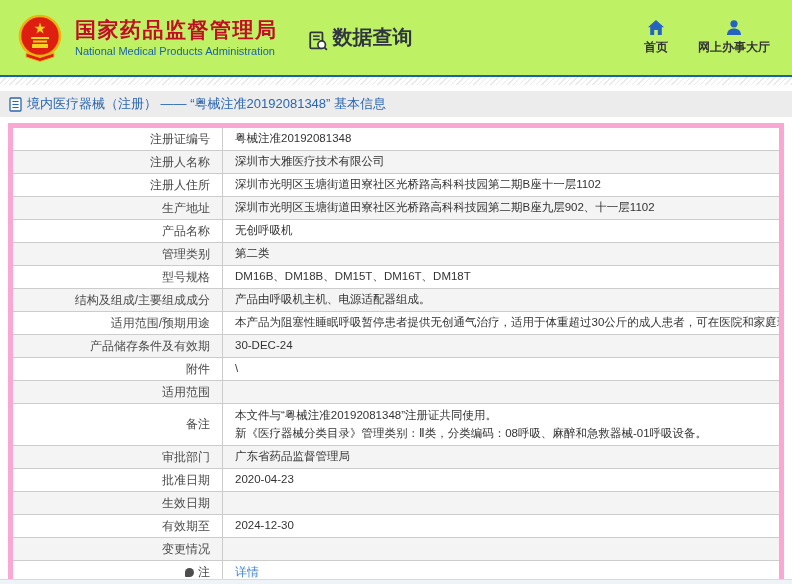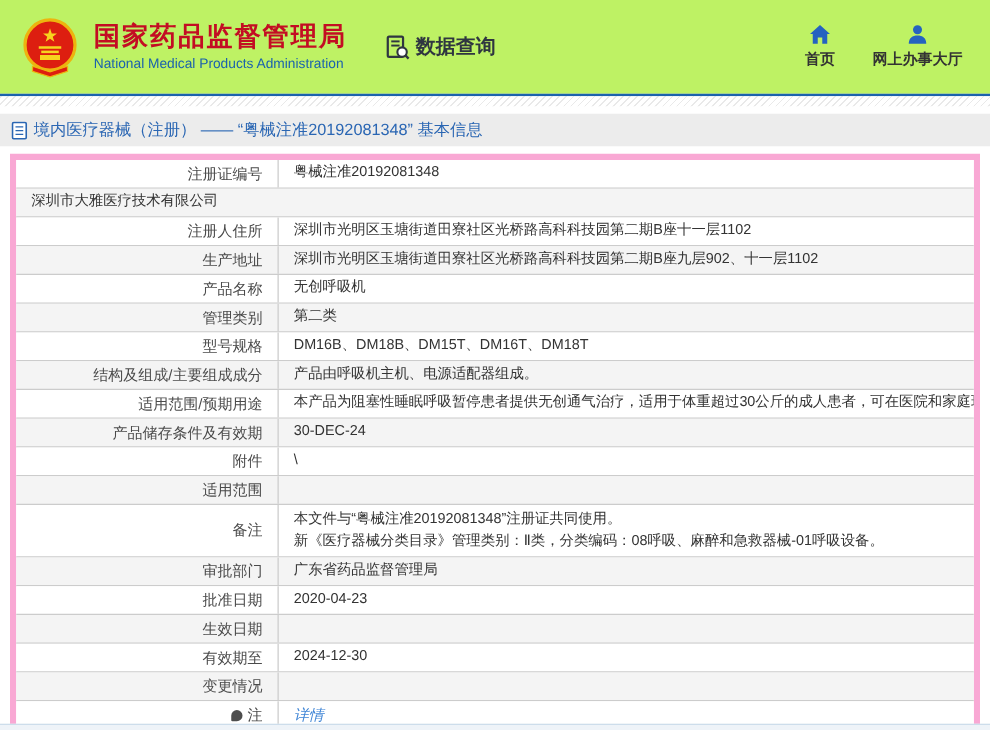--- a/index.html
+++ b/index.html
@@ -10,21 +10,21 @@
     -webkit-font-smoothing:antialiased;
   }
   *{box-sizing:border-box;}
 
   
   .header{height:75px;display:flex;align-items:center;padding:0 14px;background:#bef264;}
   .brand{display:flex;align-items:center;gap:9px;}
   .emblem{width:52px;height:52px;flex:none;}
   .brand-cn{color:#c30d23;font-size:21px;font-weight:bold;letter-spacing:1.5px;line-height:1.1;}
   .brand-en{color:#1b62ad;font-size:11px;margin-top:3px;}
-  .dq{display:flex;align-items:center;gap:5px;margin-left:30px;color:#2f3640;font-size:16px;font-weight:600;}
+  .dq{display:flex;align-items:flex-end;gap:5px;margin-left:30px;color:#2f3640;font-size:20px;font-weight:600;}
   .nav{margin-left:auto;display:flex;gap:30px;padding-right:8px;}
   .nav-item{display:flex;flex-direction:column;align-items:center;gap:3px;text-decoration:none;color:#333;font-size:12px;cursor:pointer;font-weight:bold;}
   .nav-item svg{display:block;}
 
   .blue-line{height:2px;background:#1b62ad;}
   .hatch{height:8px;background:repeating-linear-gradient(135deg,#e9e9e9 0 1px,#ffffff 1px 4px);}
 
   
   .breadcrumb-bar{
     margin-top:6px;height:26px;background:#ececec;
@@ -42,21 +42,21 @@
   .lab{
     width:210px;flex:none;justify-content:flex-end;align-items:center;gap:4px;
     padding-right:12px;border-right:1px solid #ccc;
     color:#4a4a4a;font-size:12px;white-space:nowrap;
   }
   .val{
     flex:1;flex-direction:column;justify-content:center;
     padding-left:12px;color:#333;font-size:11.5px;
     white-space:nowrap;overflow:hidden;line-height:1.55;
   }
-  .val a{color:#3f85d6;text-decoration:none;cursor:pointer;font-size:12px;font-style:italic;}
+  .val a{color:#3f85d6;text-decoration:none;cursor:pointer;font-size:12px;}
   .note-ic{width:9px;height:9px;background:#4d4d4d;border-radius:50% 50% 50% 10%;display:inline-block;}
 
   .footer-strip{position:absolute;left:0;right:0;bottom:0;height:5px;background:#eef3f8;border-top:1px solid #cdddeb;}
 </style>
 </head>
 <body>
 
 <div class="page">
 
   <div class="header">
@@ -119,20 +119,23 @@
   <div class="table" id="info-table">
       <div class="trow">
         <div class="cell lab">
           <span>注册证编号</span>
         </div>
         <div class="cell val">
           <div>粤械注准20192081348</div>
         </div>
       </div>
       <div class="trow alt">
+        <div class="cell lab">
+          <span>注册人名称</span>
+        </div>
         <div class="cell val">
           <div>深圳市大雅医疗技术有限公司</div>
         </div>
       </div>
       <div class="trow">
         <div class="cell lab">
           <span>注册人住所</span>
         </div>
         <div class="cell val">
           <div>深圳市光明区玉塘街道田寮社区光桥路高科科技园第二期B座十一层1102</div>

